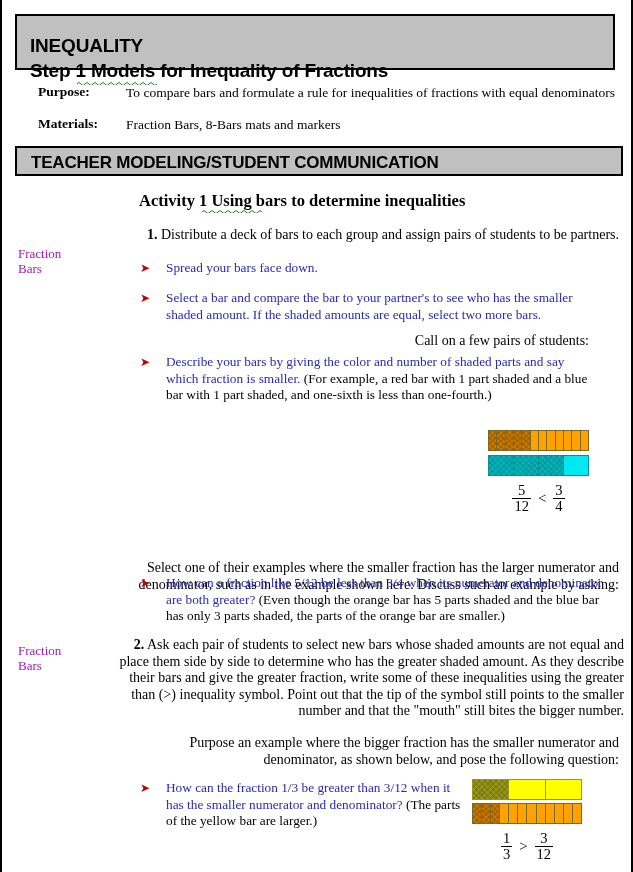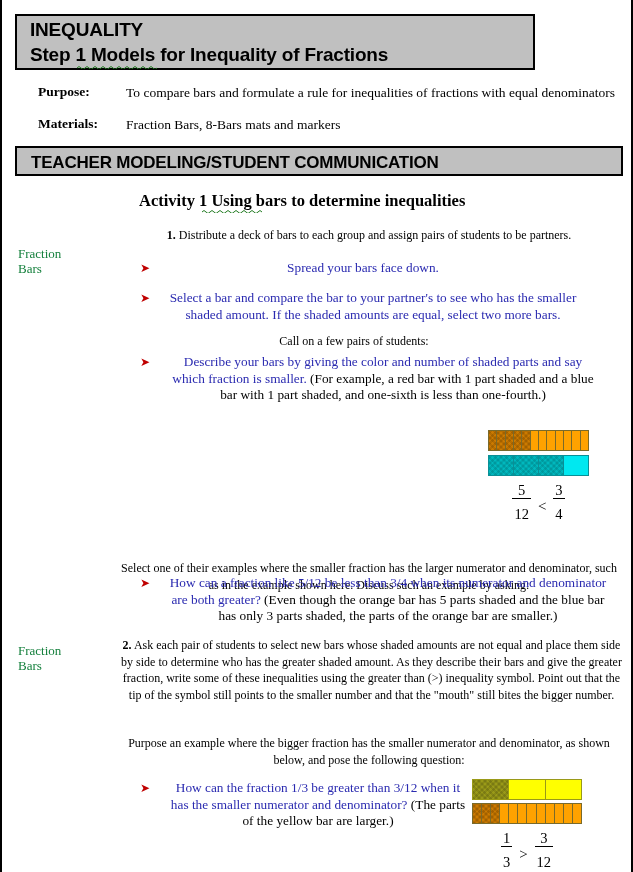--- a/index.html
+++ b/index.html
@@ -29,23 +29,23 @@
     position: absolute;
     background: #c0c0c0;
     border: 2px solid #000000;
     box-sizing: border-box;
     font-family: "Liberation Sans", sans-serif;
     font-weight: bold;
   }
   #title-banner {
     left: 13px;
     top: 14px;
-    width: 520px;
+    width: 600px;
     height: 56px;
-    padding: 2px 0 0 13px;
+    padding: 18px 0 0 13px;
   }
   .banner-line1 {
     font-size: 19px;
     line-height: 24px;
     letter-spacing: -0.2px;
   }
   .banner-line2 {
     font-size: 19px;
     line-height: 25px;
     letter-spacing: -0.2px;
@@ -103,32 +103,32 @@
     width: 60px;
     height: 4px;
   }
 
   
   .margin-label {
     position: absolute;
     left: 16px;
     font-size: 13px;
     line-height: 15px;
-    color: #15803d;
+    color: #a21caf;
   }
   #margin-label-1 { top: 246px; }
   #margin-label-2 { top: 643px; }
 
   
   .para {
     position: absolute;
-    font-size: 12px;
+    font-size: 14px;
     line-height: 16.6px;
     color: #000000;
-    text-align: center;
+    text-align: right;
   }
   .para b { font-weight: bold; }
 
   #p1 { left: 117px; top: 227px; width: 500px; }
   #p2 { left: 117px; top: 333px; width: 470px; }
   #p3 { left: 117px; top: 418px; width: 355px; }
   #p4 { left: 117px; top: 560px; width: 500px; }
   #p5 { left: 117px; top: 637px; width: 505px; }
   #p6 { left: 117px; top: 735px; width: 500px; }
 
@@ -143,21 +143,20 @@
     position: absolute;
     left: 0px;
     top: 0px;
     color: #c00000;
     font-size: 12px;
     line-height: 16.6px;
   }
   .bullet .btext {
     display: block;
     margin-left: 26px;
-    text-align: center;
   }
   .bullet .btext .blk { color: #000000; }
 
   #b1 { left: 138px; top: 260px; width: 420px; }
   #b2 { left: 138px; top: 290px; width: 440px; }
   #b3 { left: 138px; top: 354px; width: 460px; }
   #b4 { left: 138px; top: 575px; width: 470px; }
   #b5 { left: 138px; top: 780px; width: 330px; }
 
   
@@ -213,21 +212,21 @@
     margin-top: 7px;
     gap: 7px;
   }
   .frac {
     display: inline-flex;
     flex-direction: column;
     align-items: center;
     line-height: 1.05;
   }
   .frac .num { padding: 0 2px; }
-  .frac .den { padding: 8px 2px; border-top: 1px solid #000; }
+  .frac .den { padding: 0 2px; border-top: 1px solid #000; }
   .ineq .op { font-size: 15px; font-weight: normal; padding-bottom: 1px; }
 
   #model-1 { left: 486px; top: 430px; width: 101px; }
   #model-2 { left: 470px; top: 779px; width: 110px; }
 </style>
 </head>
 <body>
 
 <div class="page">
 

